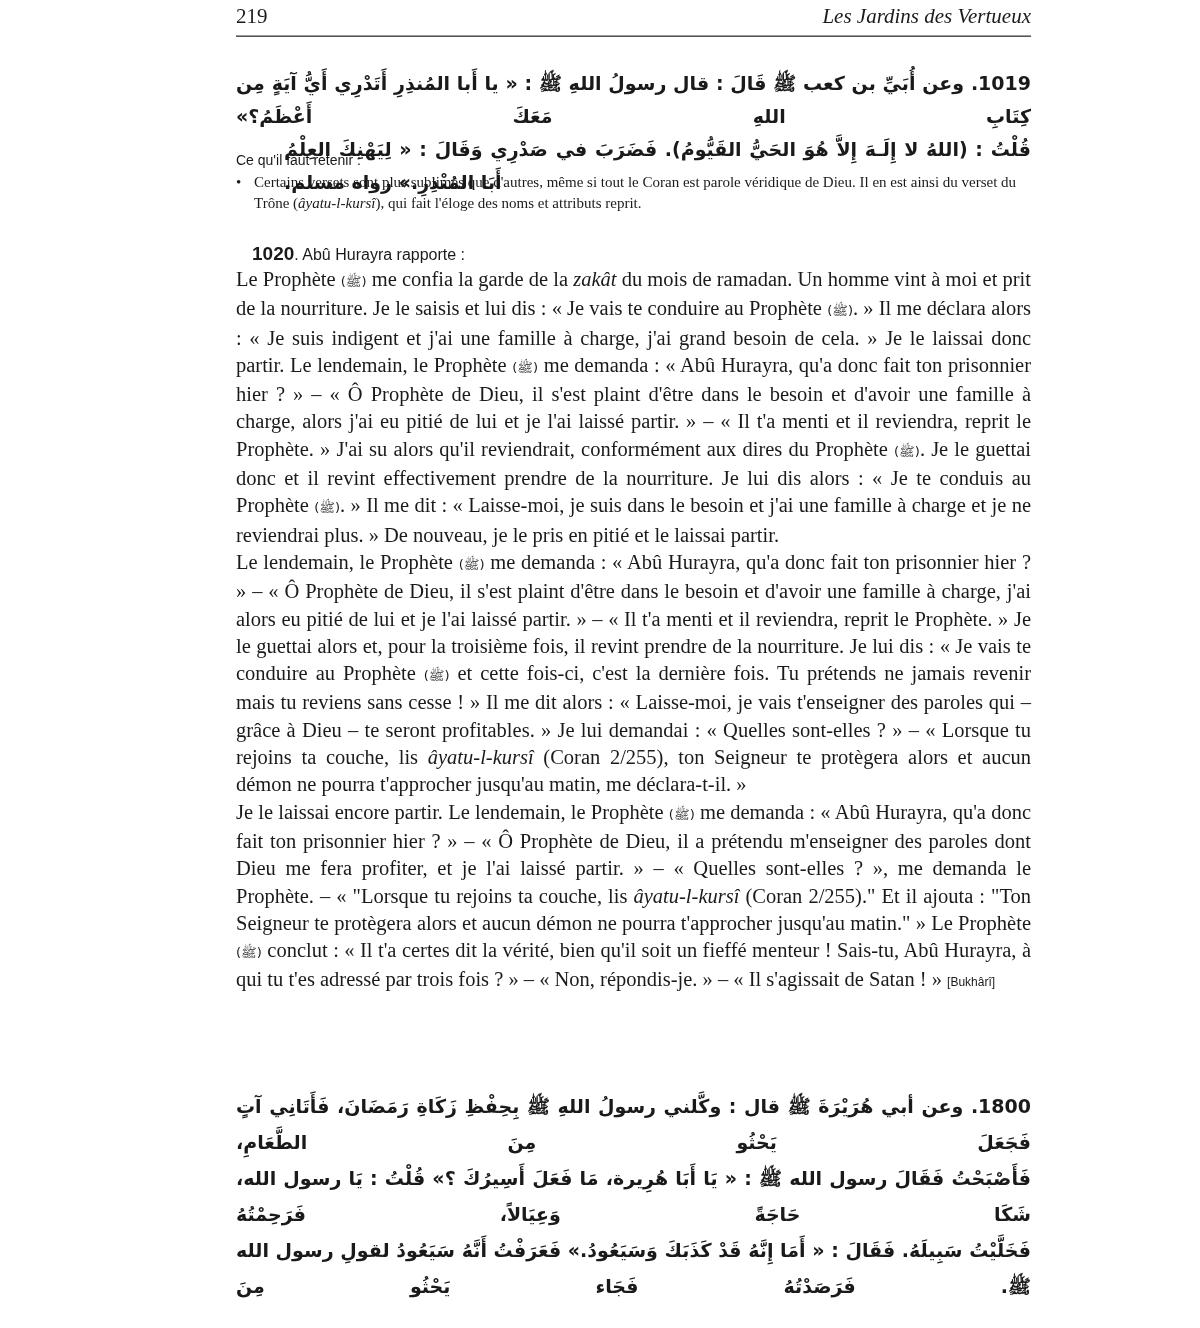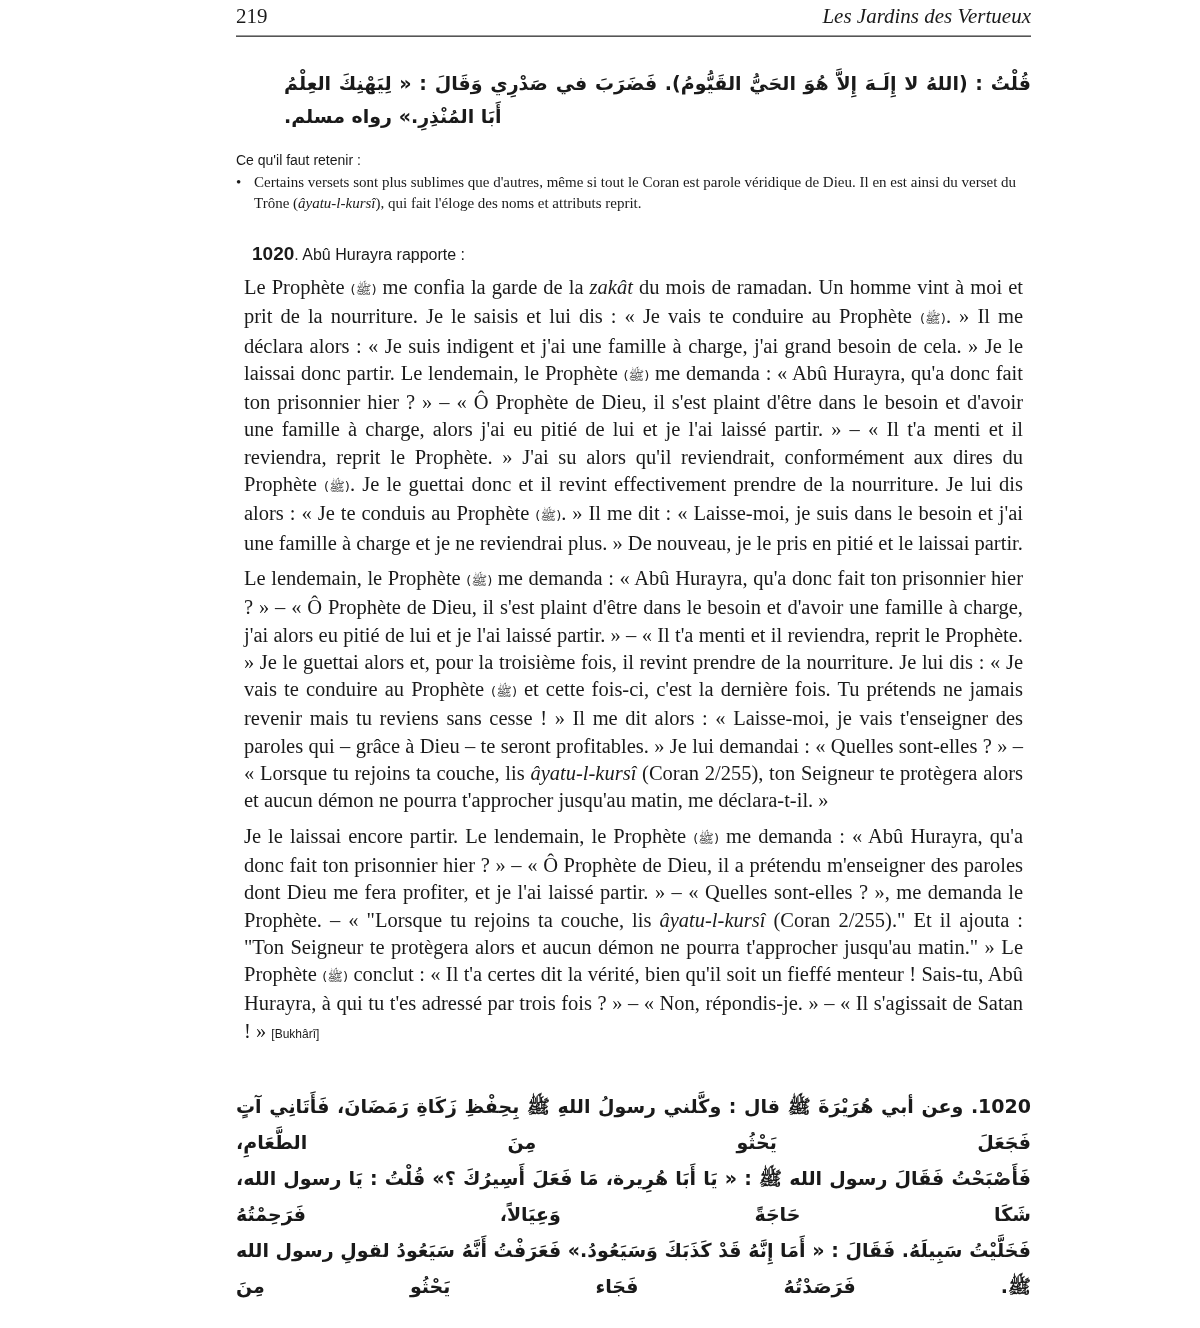--- a/index.html
+++ b/index.html
@@ -17,38 +17,39 @@
   .ar1019 { position: absolute; top: 67px; left: 0; width: 795px; }
   .retain-title { position: absolute; top: 152px; left: 0; font-family: "Liberation Sans", sans-serif; font-size: 14px; }
   .retain-list { position: absolute; top: 172px; left: 0; width: 795px; margin: 0; padding: 0; list-style: none; font-family: "Liberation Serif", serif; font-size: 15px; line-height: 21px; }
   .retain-list li { position: relative; padding-left: 18px; }
   .retain-list .bullet { position: absolute; left: 0; top: 0; }
 
   .hadith-head { position: absolute; top: 243px; left: 16px; font-family: "Liberation Sans", sans-serif; font-size: 16px; }
   .hadith-num { font-weight: bold; font-size: 19px; }
 
   .body-text { position: absolute; top: 266px; left: 0; width: 795px; font-family: "Liberation Serif", serif; font-size: 20.5px; line-height: 27.3px; text-align: justify; }
-  .body-text p { margin: 8px; }
+  .body-text p { margin: 0; }
   .saw { font-family: "DejaVu Sans", sans-serif; font-size: 13px; }
   .src { font-family: "Liberation Sans", sans-serif; font-size: 12px; }
 
   .ar1020 { position: absolute; top: 1088px; left: 0; width: 795px; line-height: 36px; }
 </style>
 </head>
 <body>
 
 <div class="page">
 
   <div class="header">
     <span class="page-num">219</span>
     <span class="running-title">Les Jardins des Vertueux</span>
     <div class="header-rule"></div>
   </div>
 
   <div class="arabic ar1019">
+    <span class="line">1019. وعن أُبَيِّ بن كعب ﷺ قَالَ : قال رسولُ اللهِ ﷺ : « يا أَبا المُنذِرِ أَتَدْرِي أَيُّ آيَةٍ مِن كِتَابِ اللهِ مَعَكَ أَعْظَمُ؟»</span>
     <span class="line last">قُلْتُ : (اللهُ لا إِلَـهَ إِلاَّ هُوَ الحَيُّ القَيُّومُ). فَضَرَبَ في صَدْرِي وَقَالَ : « لِيَهْنِكَ العِلْمُ أَبَا المُنْذِرِ.» رواه مسلم.</span>
   </div>
 
   <div class="retain-title">Ce qu'il faut retenir :</div>
   <ul class="retain-list">
     <li>
       <span class="bullet">•</span>
       <span>Certains versets sont plus sublimes que d'autres, même si tout le Coran est parole véridique de Dieu. Il en est ainsi du verset du Trône (</span><i>âyatu-l-kursî</i><span>), qui fait l'éloge des noms et attributs reprit.</span>
     </li>
   </ul>
@@ -57,19 +58,19 @@
     <span class="hadith-num">1020</span><span>. Abû Hurayra rapporte :</span>
   </div>
 
   <div class="body-text">
     <p><span>Le Prophète </span><span class="saw">(ﷺ)</span><span> me confia la garde de la </span><i>zakât</i><span> du mois de ramadan. Un homme vint à moi et prit de la nourriture. Je le saisis et lui dis : « Je vais te conduire au Prophète </span><span class="saw">(ﷺ)</span><span>. » Il me déclara alors : « Je suis indigent et j'ai une famille à charge, j'ai grand besoin de cela. » Je le laissai donc partir. Le lendemain, le Prophète </span><span class="saw">(ﷺ)</span><span> me demanda : « Abû Hurayra, qu'a donc fait ton prisonnier hier ? » – « Ô Prophète de Dieu, il s'est plaint d'être dans le besoin et d'avoir une famille à charge, alors j'ai eu pitié de lui et je l'ai laissé partir. » – « Il t'a menti et il reviendra, reprit le Prophète. » J'ai su alors qu'il reviendrait, conformément aux dires du Prophète </span><span class="saw">(ﷺ)</span><span>. Je le guettai donc et il revint effectivement prendre de la nourriture. Je lui dis alors : « Je te conduis au Prophète </span><span class="saw">(ﷺ)</span><span>. » Il me dit : « Laisse-moi, je suis dans le besoin et j'ai une famille à charge et je ne reviendrai plus. » De nouveau, je le pris en pitié et le laissai partir.</span></p>
     <p><span>Le lendemain, le Prophète </span><span class="saw">(ﷺ)</span><span> me demanda : « Abû Hurayra, qu'a donc fait ton prisonnier hier ? » – « Ô Prophète de Dieu, il s'est plaint d'être dans le besoin et d'avoir une famille à charge, j'ai alors eu pitié de lui et je l'ai laissé partir. » – « Il t'a menti et il reviendra, reprit le Prophète. » Je le guettai alors et, pour la troisième fois, il revint prendre de la nourriture. Je lui dis : « Je vais te conduire au Prophète </span><span class="saw">(ﷺ)</span><span> et cette fois-ci, c'est la dernière fois. Tu prétends ne jamais revenir mais tu reviens sans cesse ! » Il me dit alors : « Laisse-moi, je vais t'enseigner des paroles qui – grâce à Dieu – te seront profitables. » Je lui demandai : « Quelles sont-elles ? » – « Lorsque tu rejoins ta couche, lis </span><i>âyatu-l-kursî</i><span> (Coran 2/255), ton Seigneur te protègera alors et aucun démon ne pourra t'approcher jusqu'au matin, me déclara-t-il. »</span></p>
     <p><span>Je le laissai encore partir. Le lendemain, le Prophète </span><span class="saw">(ﷺ)</span><span> me demanda : « Abû Hurayra, qu'a donc fait ton prisonnier hier ? » – « Ô Prophète de Dieu, il a prétendu m'enseigner des paroles dont Dieu me fera profiter, et je l'ai laissé partir. » – « Quelles sont-elles ? », me demanda le Prophète. – « "Lorsque tu rejoins ta couche, lis </span><i>âyatu-l-kursî</i><span> (Coran 2/255)." Et il ajouta : "Ton Seigneur te protègera alors et aucun démon ne pourra t'approcher jusqu'au matin." » Le Prophète </span><span class="saw">(ﷺ)</span><span> conclut : « Il t'a certes dit la vérité, bien qu'il soit un fieffé menteur ! Sais-tu, Abû Hurayra, à qui tu t'es adressé par trois fois ? » – « Non, répondis-je. » – « Il s'agissait de Satan ! » </span><span class="src">[Bukhârî]</span></p>
   </div>
 
   <div class="arabic ar1020">
-    <span class="line">1020. وعن أبي هُرَيْرَةَ ﷺ قال : وكَّلني رسولُ اللهِ ﷺ بِحِفْظِ زَكَاةِ رَمَضَانَ، فَأَتَانِي آتٍ فَجَعَلَ يَحْثُو مِنَ الطَّعَامِ،</span>
+    <span class="line">1800. وعن أبي هُرَيْرَةَ ﷺ قال : وكَّلني رسولُ اللهِ ﷺ بِحِفْظِ زَكَاةِ رَمَضَانَ، فَأَتَانِي آتٍ فَجَعَلَ يَحْثُو مِنَ الطَّعَامِ،</span>
     <span class="line">فَأَصْبَحْتُ فَقَالَ رسول الله ﷺ : « يَا أَبَا هُرِيرة، مَا فَعَلَ أَسِيرُكَ ؟» قُلْتُ : يَا رسول الله، شَكَا حَاجَةً وَعِيَالاً، فَرَحِمْتُهُ</span>
     <span class="line">فَخَلَّيْتُ سَبِيلَهُ. فَقَالَ : « أَمَا إِنَّهُ قَدْ كَذَبَكَ وَسَيَعُودُ.» فَعَرَفْتُ أَنَّهُ سَيَعُودُ لقولِ رسول الله ﷺ. فَرَصَدْتُهُ فَجَاء يَحْثُو مِنَ</span>
 
   </div>
 
 </div>
 
 </body></html>

